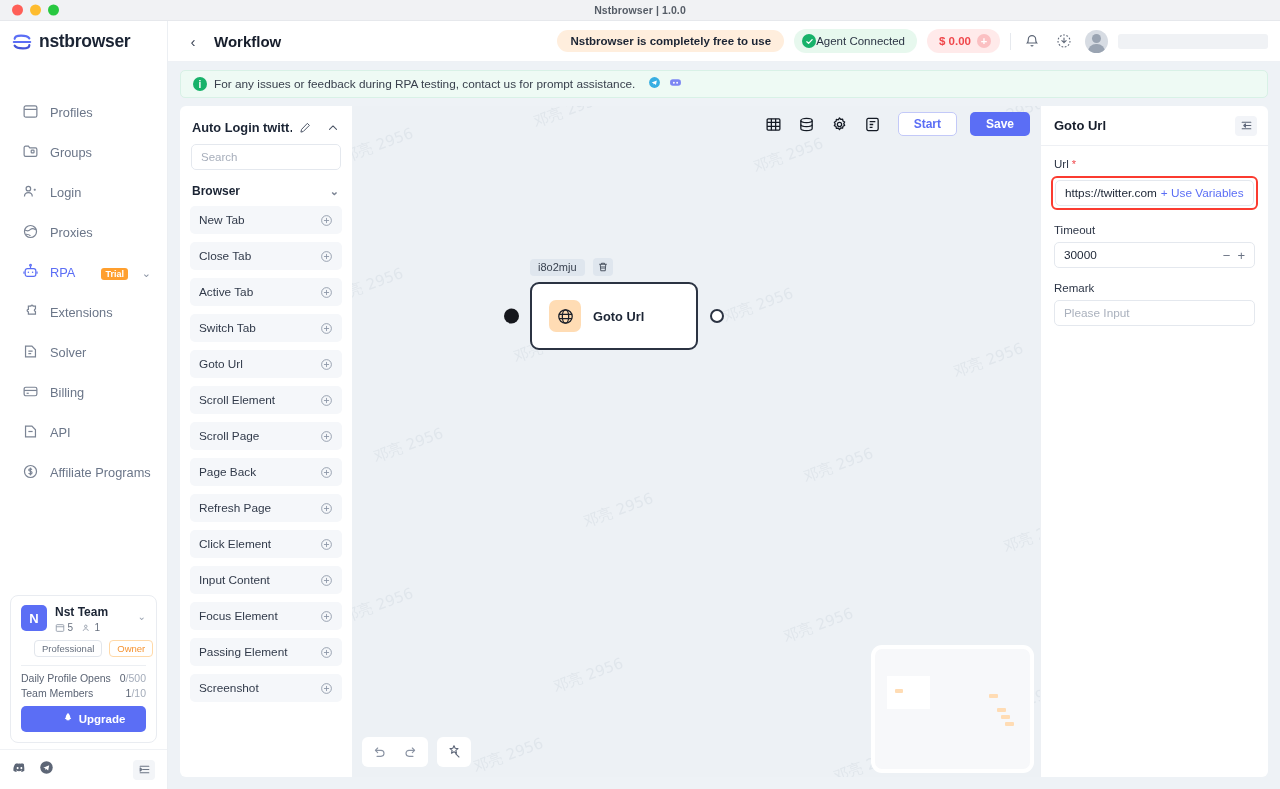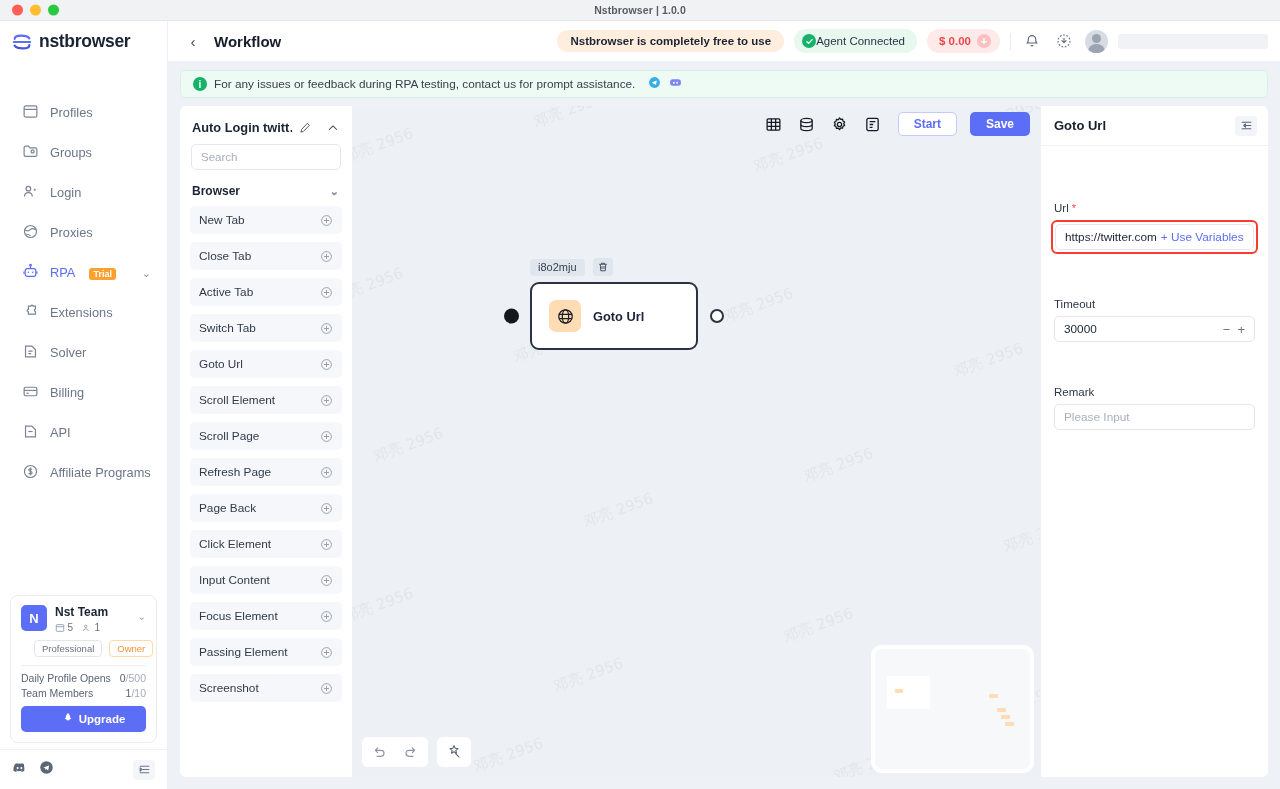--- a/index.html
+++ b/index.html
@@ -46,21 +46,21 @@
   .nav-item {
     height: 40px; display: flex; align-items: flex-end; gap: 11px;
     padding-left: 22px; color: #6b7689; font-size: 12.8px; cursor: pointer;
     position: relative;
   }
   .nav-item .ico { width: 17px; height: 17px; flex: none; display:flex; align-items:center; justify-content:center; }
   .nav-item.active { color: #5b6ef5; }
   .nav-item.active .ico svg { stroke: #5b6ef5; }
   .trial-badge {
     background: #ff9f2e; color: #fff; font-size: 9px; font-weight: bold;
-    border-radius: 3px; padding: 1.5px 4px; line-height: 1; margin-left: 3px;
+    border-radius: 3px; padding: 1.5px 4px; line-height: 1; margin-left: 15px;
   }
   .nav-chevron { position: absolute; right: 16px; color: #8a93a4; font-size: 11px; }
 
   
   .team-card {
     position: absolute; left: 10px; right: 10px; bottom: 46px;
     border: 1px solid #e9ecf1; border-radius: 8px; padding: 9px 10px 10px;
     background: #fff;
   }
   .team-top { display: flex; align-items: flex-start; gap: 8px; }
@@ -239,21 +239,21 @@
   .props-head {
     height: 40px; display: flex; align-items: center; padding: 0 11px 0 13px;
     border-bottom: 1px solid #eef0f4;
   }
   .props-title { font-size: 13px; font-weight: bold; color: #161d2b; }
   .props-collapse {
     margin-left: auto; width: 22px; height: 20px; border-radius: 4px; background: #f2f4f8;
     display: flex; align-items: center; justify-content: center; cursor: pointer;
   }
   .props-body { padding: 12px 13px 0 13px; }
-  .field-label { font-size: 11.5px; color: #2d3647; margin-bottom: 6px; display: flex; gap: 3px; align-items: center; margin-top: 44px; }
+  .field-label { font-size: 11.5px; color: #2d3647; margin-bottom: 6px; display: flex; gap: 3px; align-items: center; }
   .req { color: #f0474b; font-size: 11px; line-height: 1; }
   .url-highlight { border: 2.5px solid #fb3b30; border-radius: 6px; padding: 2px; margin: 0 -3px 14px -3px; }
   .input-box {
     height: 26px; border: 1px solid #e4e8ee; border-radius: 5px; display: flex; align-items: center;
     padding: 0 9px; font-size: 11.8px; color: #1b2434; background: #fff;
   }
   .use-vars { color: #5b6ef5; margin-left: 4px; font-size: 11.8px; cursor: pointer; }
   .field { margin-bottom: 14px; }
   .stepper { margin-left: auto; display: flex; align-items: center; gap: 7px; color: #6a7384; font-size: 13px; }
   .stepper span { cursor: pointer; }
@@ -608,30 +608,30 @@
             <div class="lib-item">
                 <span>Scroll Page</span>
                 <span class="add">
                   <svg viewBox="0 0 24 24" width="13" height="13" fill="none" stroke="#8b95a6" stroke-width="1.6">
                     <circle cx="12" cy="12" r="9"></circle>
                     <path d="M12 8v8M8 12h8" stroke-linecap="round"></path>
                   </svg>
                 </span>
               </div>
             <div class="lib-item">
+                <span>Page Back</span>
+                <span class="add">
+                  <svg viewBox="0 0 24 24" width="13" height="13" fill="none" stroke="#8b95a6" stroke-width="1.6">
+                    <circle cx="12" cy="12" r="9"></circle>
+                    <path d="M12 8v8M8 12h8" stroke-linecap="round"></path>
+                  </svg>
+                </span>
+              </div>
+            <div class="lib-item">
                 <span>Refresh Page</span>
-                <span class="add">
-                  <svg viewBox="0 0 24 24" width="13" height="13" fill="none" stroke="#8b95a6" stroke-width="1.6">
-                    <circle cx="12" cy="12" r="9"></circle>
-                    <path d="M12 8v8M8 12h8" stroke-linecap="round"></path>
-                  </svg>
-                </span>
-              </div>
-            <div class="lib-item">
-                <span>Page Back</span>
                 <span class="add">
                   <svg viewBox="0 0 24 24" width="13" height="13" fill="none" stroke="#8b95a6" stroke-width="1.6">
                     <circle cx="12" cy="12" r="9"></circle>
                     <path d="M12 8v8M8 12h8" stroke-linecap="round"></path>
                   </svg>
                 </span>
               </div>
             <div class="lib-item">
                 <span>Click Element</span>
                 <span class="add">

